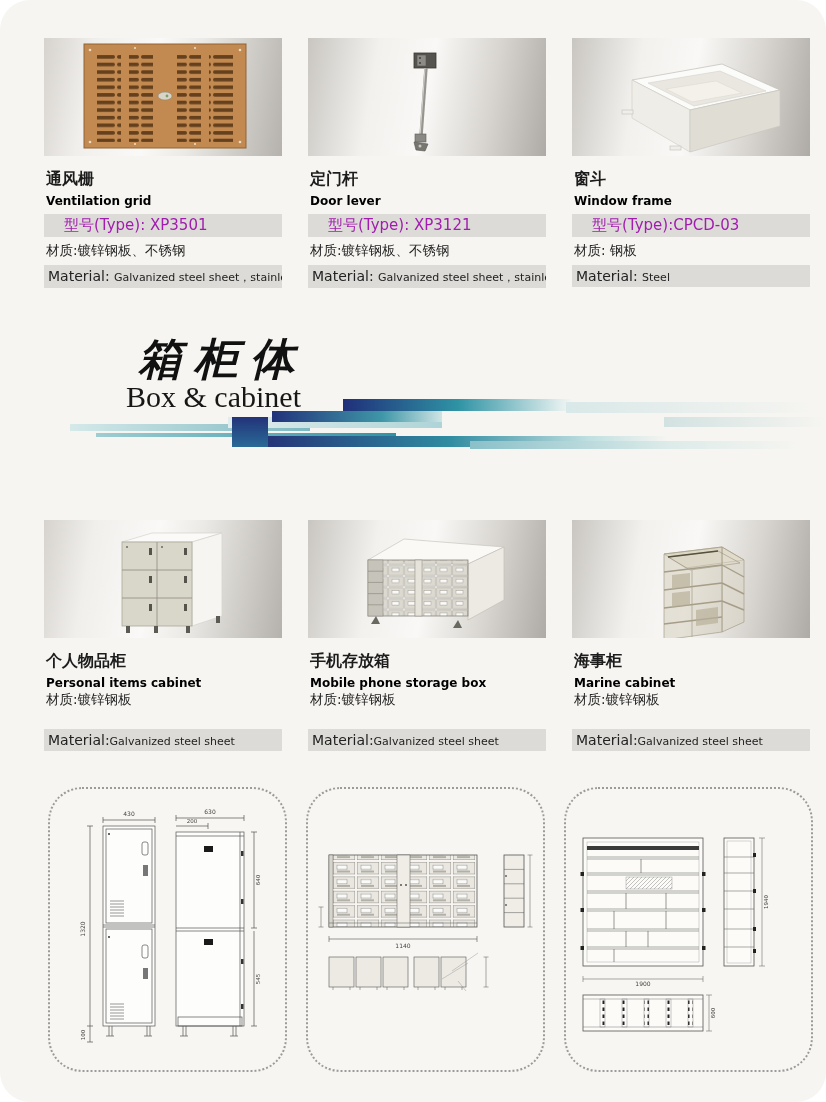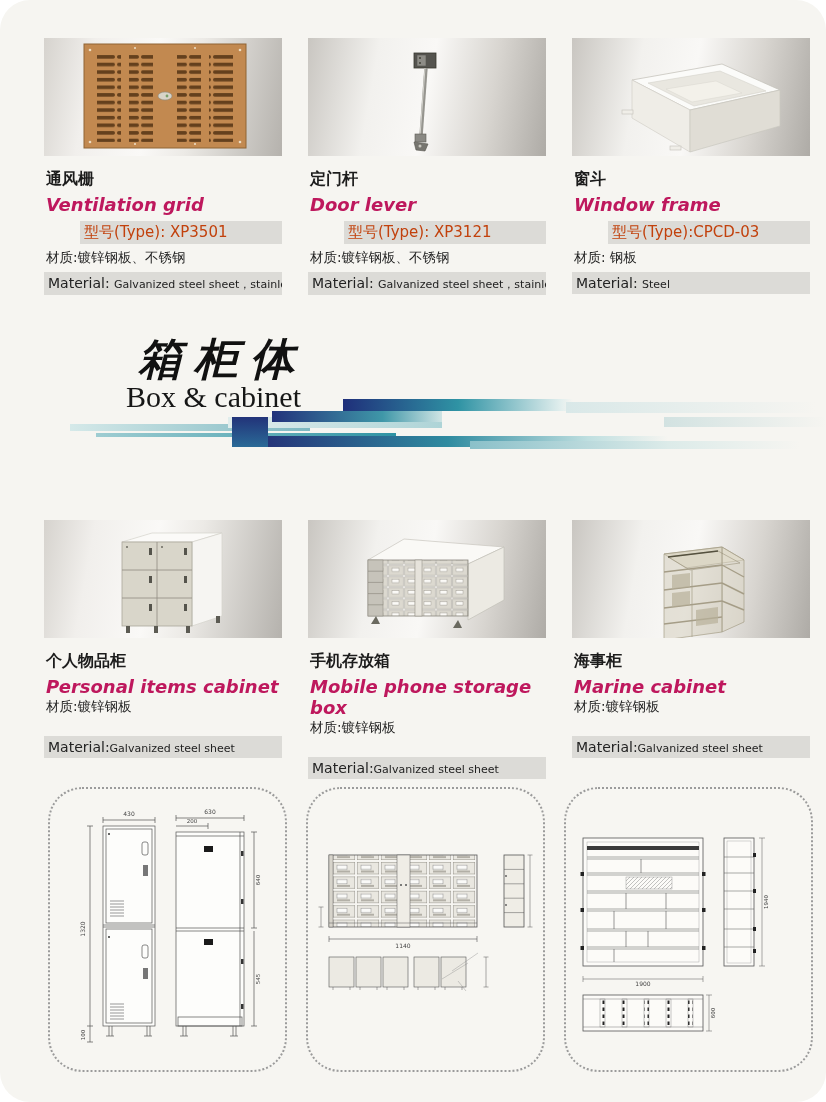--- a/index.html
+++ b/index.html
@@ -7,23 +7,23 @@
         font-family:"DejaVu Sans",sans-serif;color:#222;overflow:hidden;border-radius:30px;}
   .row{position:absolute;left:44px;display:flex;gap:26px;}
   .row-top{top:38px;}
   .row-mid{top:520px;}
   .row-draw{top:787px;left:48px;gap:19px;}
   .card{width:238px;}
   .product-image{width:238px;height:118px;}
   .img-a{background:linear-gradient(100deg,#d6d3ce 0%,#f1efec 20%,#faf9f7 45%,#eceae6 62%,#b5b2ad 100%);}
   .img-b{background:linear-gradient(100deg,#c9c6c1 0%,#f2f1ee 28%,#f9f8f6 50%,#d8d5d0 75%,#aeaba6 100%);}
   .p-zh{font-size:16px;font-weight:bold;margin:13px 0 4px 2px;color:#1c1c1c;}
-  .p-en{font-size:18px;font-weight:bold;margin:0 0 6px 2px;color:#be185d;font-style:italic;}
+  .p-en{font-size:12px;font-weight:bold;margin:0 0 6px 2px;color:#000000;}
   .bar{background:#dcdbd7;}
-  .p-type{font-size:15px;padding:2px 4px;margin-bottom:5px;color:#c2410c;margin-left:36px;}
+  .p-type{font-size:15px;padding:2px 20px;margin-bottom:5px;color:#a21caf;}
   .p-mat-zh{font-size:13.5px;margin:3px 2px 5px;color:#222;}
   .p-mat-en{font-size:14px;padding:3px 4px;white-space:nowrap;overflow:hidden;}
   .mat-val-sm{font-size:11px;}
   .mat-val{font-size:11px;}
   .mid .p-en{margin-bottom:0;}
   .mid .p-mat-zh{margin:1px 2px 20px;}
   .title-zh{position:absolute;left:138px;top:330px;font-family:"DejaVu Serif",serif;
             font-size:44px;font-weight:bold;font-style:italic;letter-spacing:12px;color:#111;}
   .title-en{position:absolute;left:126px;top:380px;font-family:"Liberation Serif",serif;
             font-size:30px;color:#161616;}

